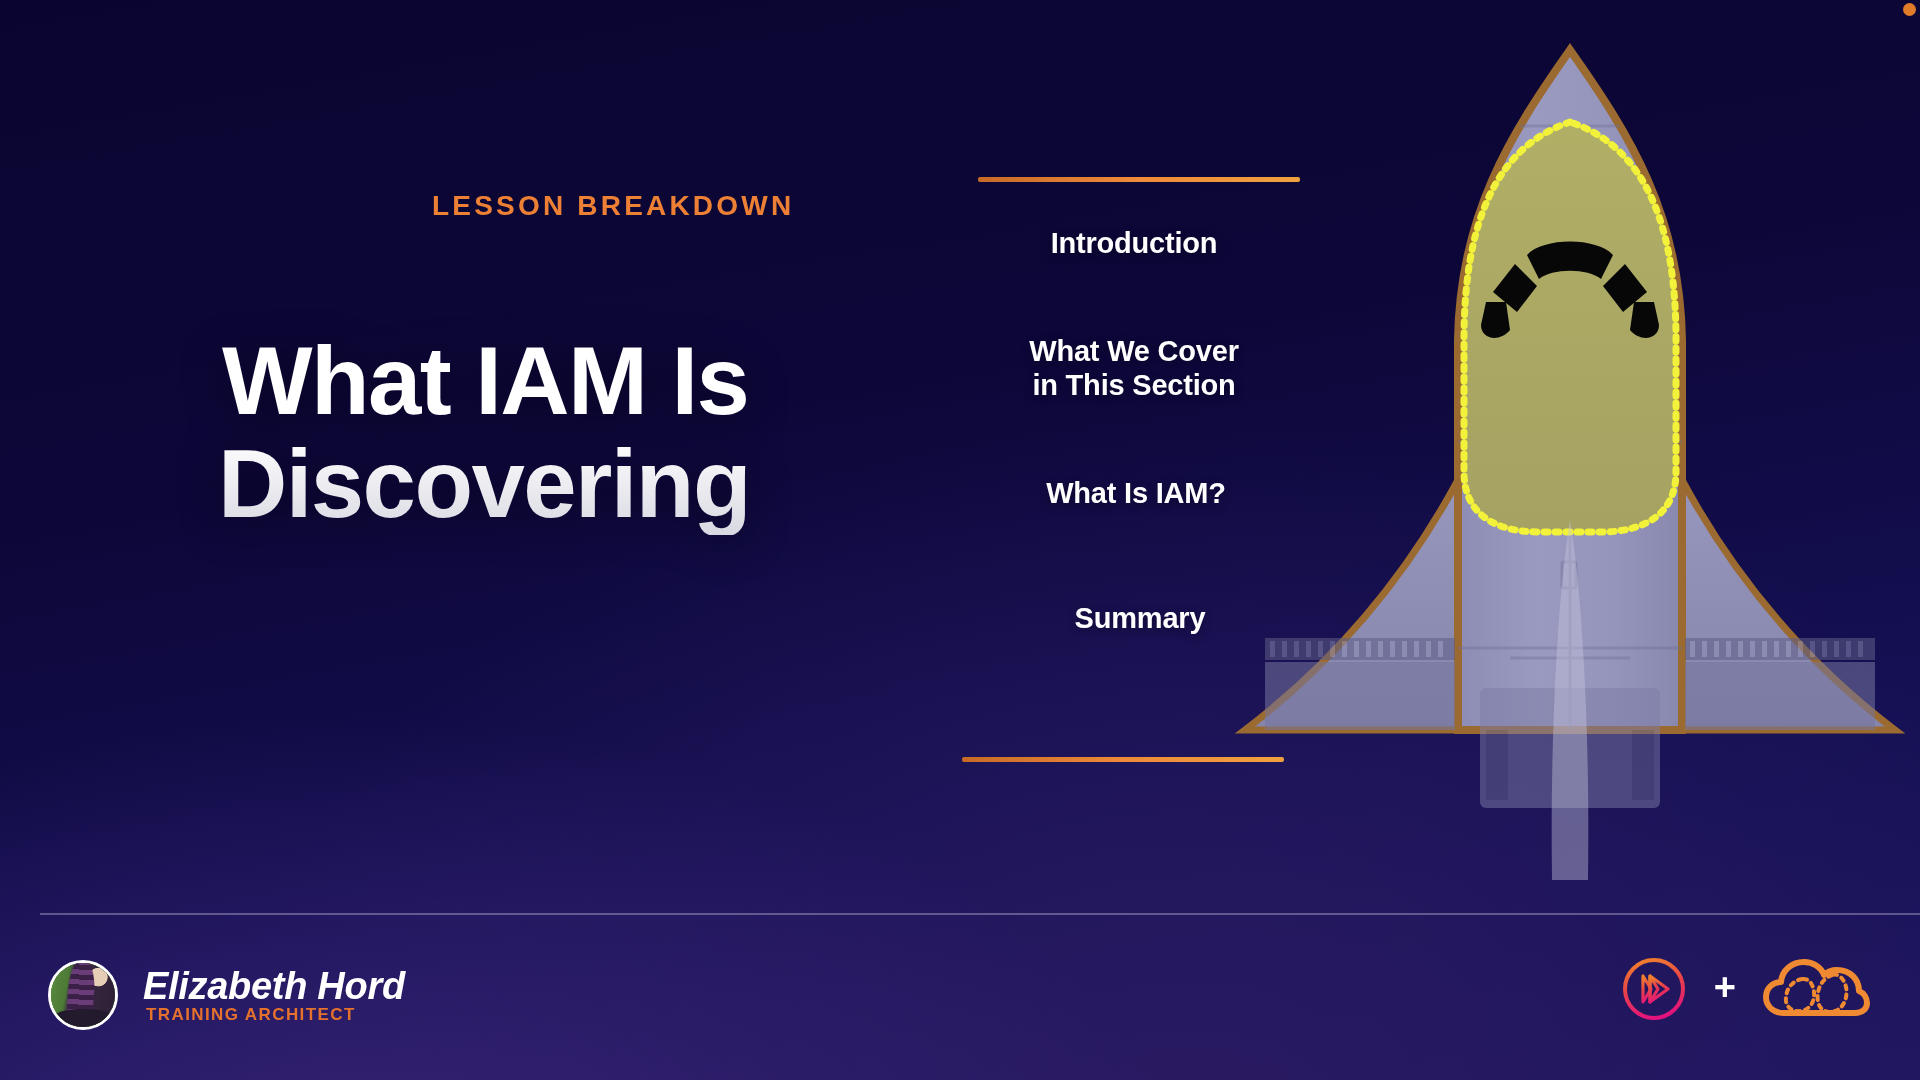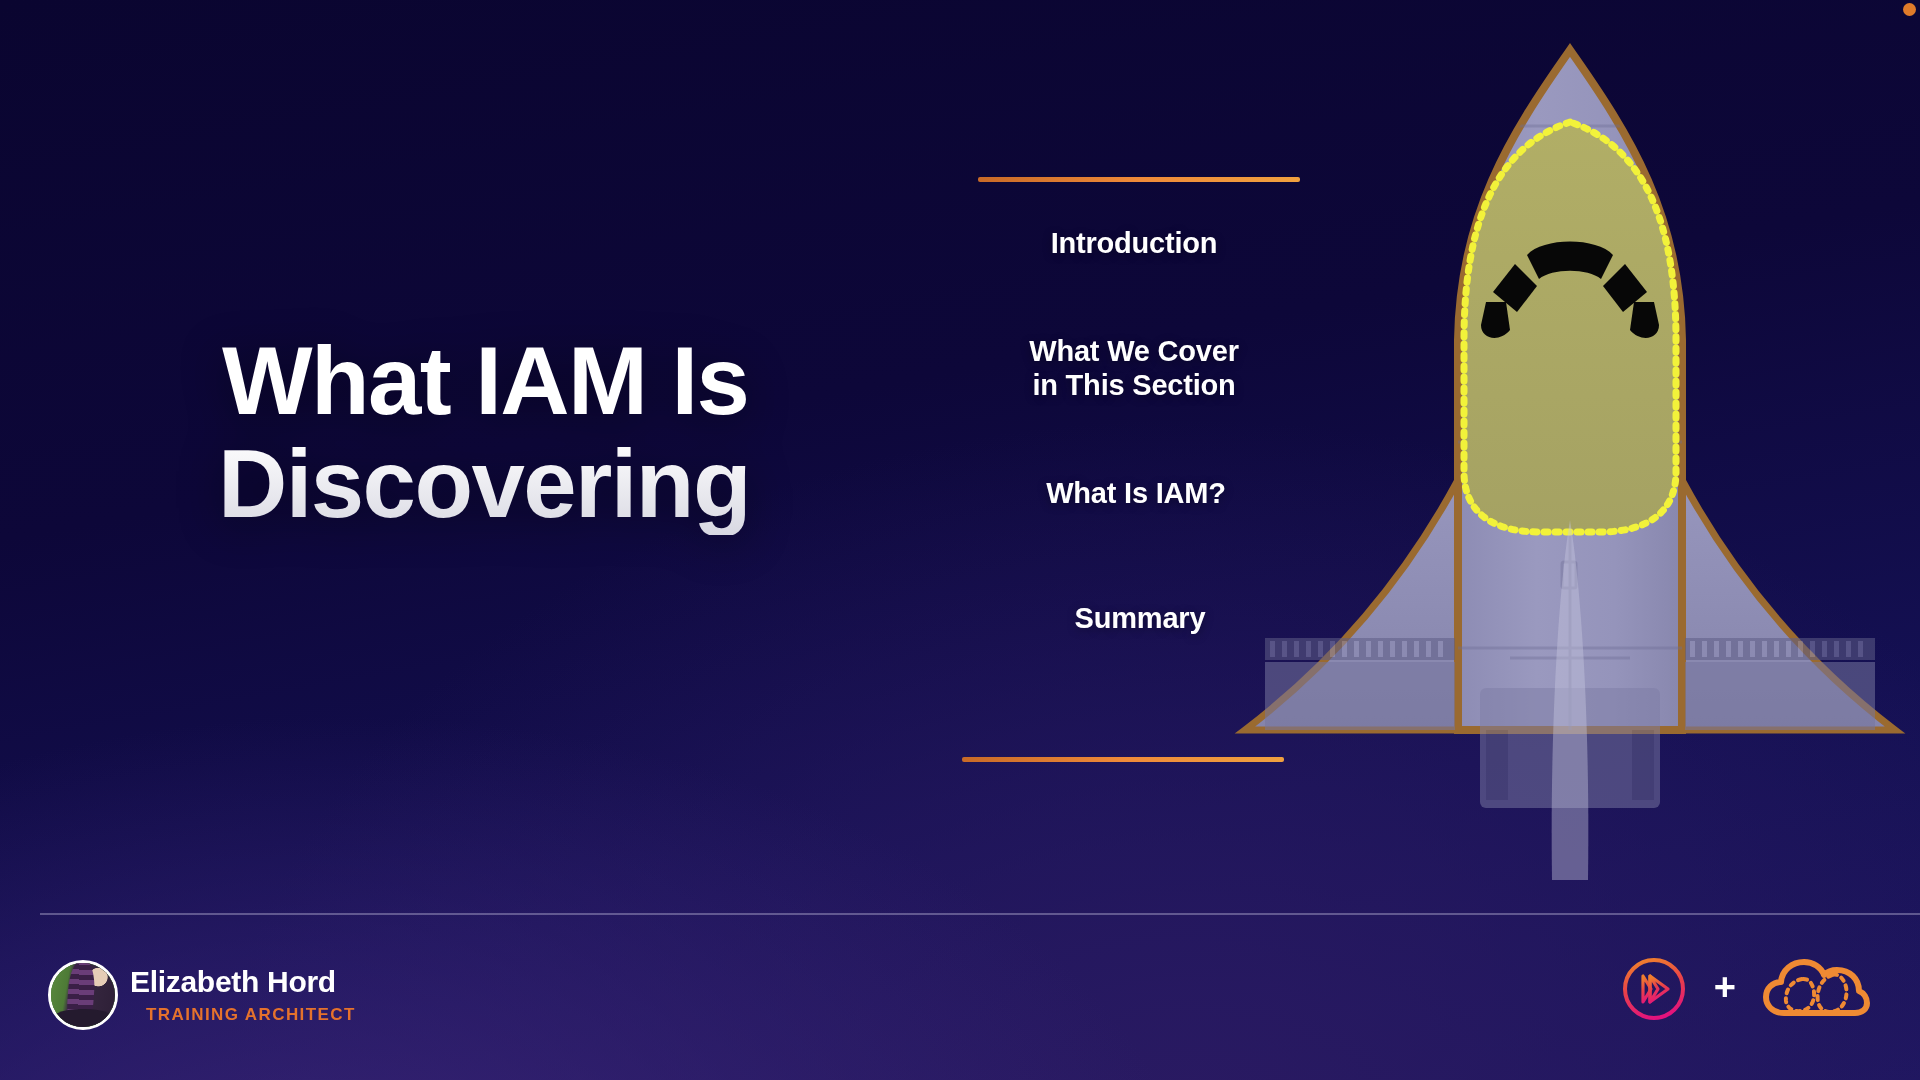--- a/index.html
+++ b/index.html
@@ -117,23 +117,23 @@
     border-radius:46% 46% 38% 38%;
     transform:rotate(4deg);
   }
   .avatar .shoulder{
     position:absolute; left:-6%; bottom:-18%;
     width:112%; height:46%;
     background:#241a2e;
     border-radius:48% 48% 0 0;
   }
   .presenter-name{
-    position:absolute; left:130px; top:20px;
-    font-size:30px; font-weight:bold;
-    color:#ffffff; letter-spacing:-0.3px;
+    position:absolute; left:143px; top:20px;
+    font-size:38px; font-weight:bold;
+    color:#ffffff; letter-spacing:-0.3px;font-style:italic;
   }
   .presenter-role{
     position:absolute; left:146px; top:60px;
     font-size:17px; font-weight:bold;
     letter-spacing:1.4px;
     color:#e5722c;
     text-transform:uppercase;
   }
   .brand-group{
     position:absolute; right:48px; top:8px;
@@ -242,20 +242,21 @@
 
     <g opacity="0.5">
       <rect x="270" y="648" width="180" height="120" rx="6" fill="#7e7da6"></rect>
       <rect x="276" y="690" width="22" height="70" fill="#6a6992"></rect>
       <rect x="422" y="690" width="22" height="70" fill="#6a6992"></rect>
     </g>
 
     <path d="M360 480 C 347 560, 340 700, 342 840 L 378 840 C 380 700, 373 560, 360 480 Z" fill="#c9c7e0" opacity="0.42"></path>
   </svg>
 
+  <div class="eyebrow">LESSON BREAKDOWN</div>
 
   <div class="headline">
     <span class="line l2">What IAM Is</span>
     <span class="line l1">Discovering</span>
   </div>
 
   <div id="agenda">
     <div class="rule top"></div>
 
     <div class="agenda-item i1">

